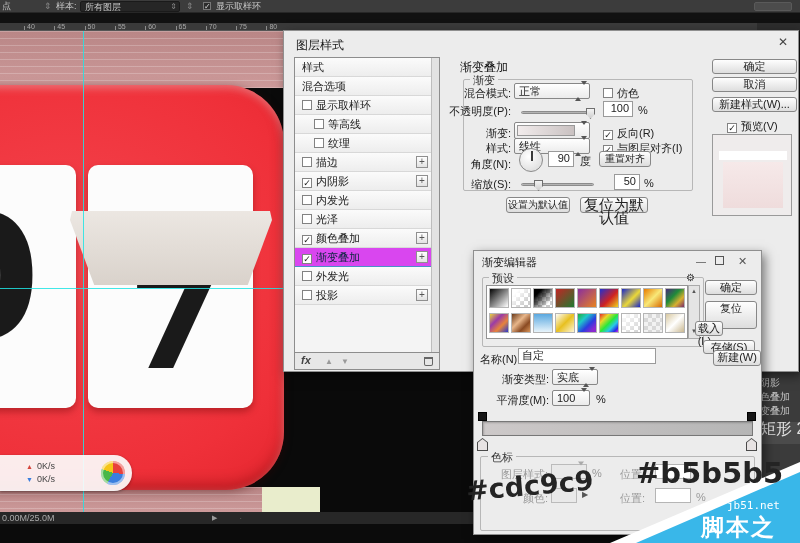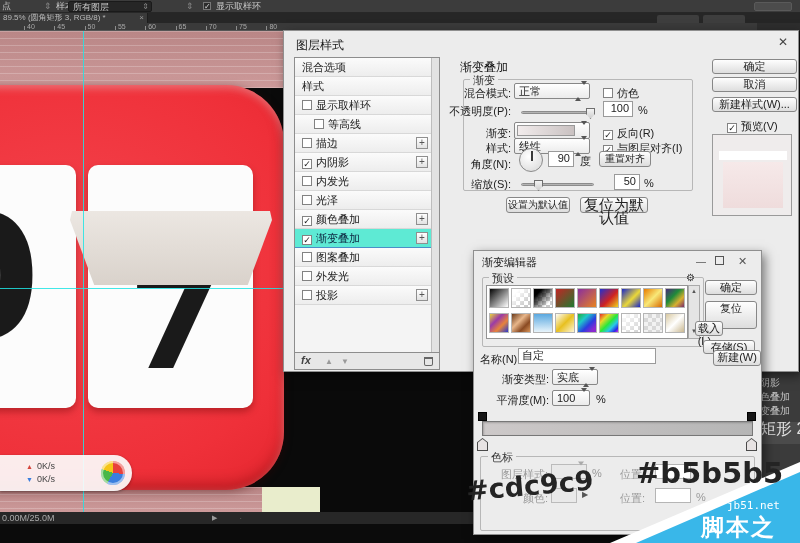--- a/index.html
+++ b/index.html
@@ -65,21 +65,21 @@
   .cb{display:inline-block;width:10px;height:10px;background:#fff;border:1px solid #828282;vertical-align:-1px;margin-right:4px;font-size:9px;line-height:9px;text-align:center;color:#222}
   .slider{position:absolute;height:3px;background:linear-gradient(#9a9a9a,#cdcdcd);border:1px solid #8b8b8b;border-radius:2px}
   .knob{position:absolute;top:-4px;width:9px;height:11px;background:linear-gradient(#f4f4f4,#cfcfcf);border:1px solid #6f6f6f;clip-path:polygon(0 0,100% 0,100% 55%,50% 100%,0 55%)}
 
   
   #layer-style{left:283px;top:30px;width:516px;height:342px}
   #ls-close{position:absolute;right:10px;top:5px;color:#444;font-size:12px;line-height:12px}
   #ls-list{position:absolute;left:10px;top:26px;width:146px;height:296px;background:#f4f4f4;border:1px solid #8d8d8d;overflow:hidden}
   .ls-row{position:relative;height:19px;line-height:19px;border-bottom:1px solid #d8d8d8;background:linear-gradient(#fbfbfb,#ededed);padding-left:7px;font-size:11px;white-space:nowrap}
   .ls-row.indent{padding-left:19px}
-  .ls-row.sel{background:#5eead4;border-bottom-color:#4a90c8;color:#0d2741}
+  .ls-row.sel{background:#d946ef;border-bottom-color:#4a90c8;color:#0d2741}
   .ls-plus{position:absolute;right:11px;top:3px;width:12px;height:12px;border:1px solid #8f8f8f;background:linear-gradient(#fff,#e2e2e2);font-size:10px;line-height:10px;text-align:center;color:#555}
   .ls-scroll{position:absolute;right:0;top:0;width:8px;height:100%;background:#e2e2e2;border-left:1px solid #bdbdbd}
   #ls-footer{position:absolute;left:10px;top:322px;width:146px;height:17px;background:#e7e7e7;border:1px solid #8d8d8d;border-top:none;font-size:10px;color:#555}
   #ls-fx{position:absolute;left:6px;top:1px;font-style:italic;font-weight:bold;font-size:11px;color:#444}
   .mini-arrow{position:absolute;top:4px;font-size:8px;color:#9a9a9a}
   #ls-trash{position:absolute;right:6px;top:4px;width:9px;height:9px;border:1px solid #666;border-top:2px solid #666;border-radius:0 0 2px 2px}
   .gp-hd{position:absolute;font-size:12px;color:#111}
   #ls-thumb{position:absolute;left:428px;top:103px;width:80px;height:82px;background:#efecec;border:1px solid #9a9a9a;overflow:hidden}
   #ls-thumb .tband{position:absolute;left:6px;top:16px;width:68px;height:9px;background:#fff}
   #ls-thumb .tsq{position:absolute;left:10px;top:27px;width:60px;height:46px;background:linear-gradient(180deg,#f6e9e9,#efdcdc)}
@@ -118,38 +118,30 @@
 </style>
 </head>
 <body>
 
 <div id="screen">
 
   <div class="abs" id="options-bar">
     <span class="abs" style="left:2px">点</span>
     <span class="abs" style="left:44px;color:#888">⇕</span>
     <span class="abs" style="left:56px">样本:</span>
-    <div class="abs mini-dd" style="left:68px;top:1px;width:84px">
+    <div class="abs mini-dd" style="left:80px;top:1px;width:100px">
       <span>所有图层</span>
       <span class="abs" style="right:2px;top:0;color:#888;font-size:8px">⇕</span>
     </div>
     <span class="abs" style="left:186px;color:#888">⇕</span>
     <span class="abs mini-cb" style="left:203px;top:2px">✓</span>
     <span class="abs" style="left:216px">显示取样环</span>
     <div class="abs" style="left:754px;top:2px;width:38px;height:9px;background:#4c4c4c;border:1px solid #5a5a5a;border-radius:2px"></div>
   </div>
 
-  <div class="abs" id="tab-bar">
-    <div class="abs doc-tab">
-      <span>89.5% (圆角矩形 3, RGB/8) *</span>
-      <span class="abs" style="right:3px;top:0;color:#999">×</span>
-    </div>
-    <div class="abs tab-stub" style="left:657px;width:42px"></div>
-    <div class="abs tab-stub" style="left:703px;width:42px"></div>
-  </div>
 
   <div class="abs" id="ruler">
       <span class="r-tick" style="left: 24px;"></span>
       <span class="r-num" style="left: 27px;">40</span>
       <span class="r-tick" style="left: 54.3px;"></span>
       <span class="r-num" style="left: 57.3px;">45</span>
       <span class="r-tick" style="left: 84.6px;"></span>
       <span class="r-num" style="left: 87.6px;">50</span>
       <span class="r-tick" style="left: 114.9px;"></span>
       <span class="r-num" style="left: 117.9px;">55</span>
@@ -201,31 +193,31 @@
     <span class="abs" style="left:212px;font-size:7px;color:#999">▶</span>
     <span class="abs" style="left:240px;font-size:7px;color:#777">∙</span>
   </div>
   <div class="abs" id="bottom-black"></div>
 
   <div class="dialog z10" id="layer-style">
     <span class="dlg-title" style="left:12px;top:6px">图层样式</span>
     <span id="ls-close">✕</span>
 
     <div id="ls-list">
+        <div class="ls-row"><span>样式</span></div>
         <div class="ls-row"><span>混合选项</span></div>
-        <div class="ls-row"><span>样式</span></div>
         <div class="ls-row"><span class="cb"></span><span>显示取样环</span></div>
         <div class="ls-row indent"><span class="cb"></span><span>等高线</span></div>
+        <div class="ls-row indent"><span class="cb"></span><span>纹理</span></div>
         <div class="ls-row"><span class="cb"></span><span>描边</span><span class="ls-plus">+</span></div>
         <div class="ls-row"><span class="cb">✓</span><span>内阴影</span><span class="ls-plus">+</span></div>
         <div class="ls-row"><span class="cb"></span><span>内发光</span></div>
         <div class="ls-row"><span class="cb"></span><span>光泽</span></div>
         <div class="ls-row"><span class="cb">✓</span><span>颜色叠加</span><span class="ls-plus">+</span></div>
         <div class="ls-row sel"><span class="cb">✓</span><span>渐变叠加</span><span class="ls-plus">+</span></div>
-        <div class="ls-row"><span class="cb"></span><span>图案叠加</span></div>
         <div class="ls-row"><span class="cb"></span><span>外发光</span></div>
         <div class="ls-row"><span class="cb"></span><span>投影</span><span class="ls-plus">+</span></div>
         <div class="ls-scroll"></div>
       </div>
     <div id="ls-footer">
       <span id="ls-fx">fx</span>
       <span class="mini-arrow" style="left:30px">▲</span>
       <span class="mini-arrow" style="left:46px">▼</span>
       <span id="ls-trash"></span>
     </div>

